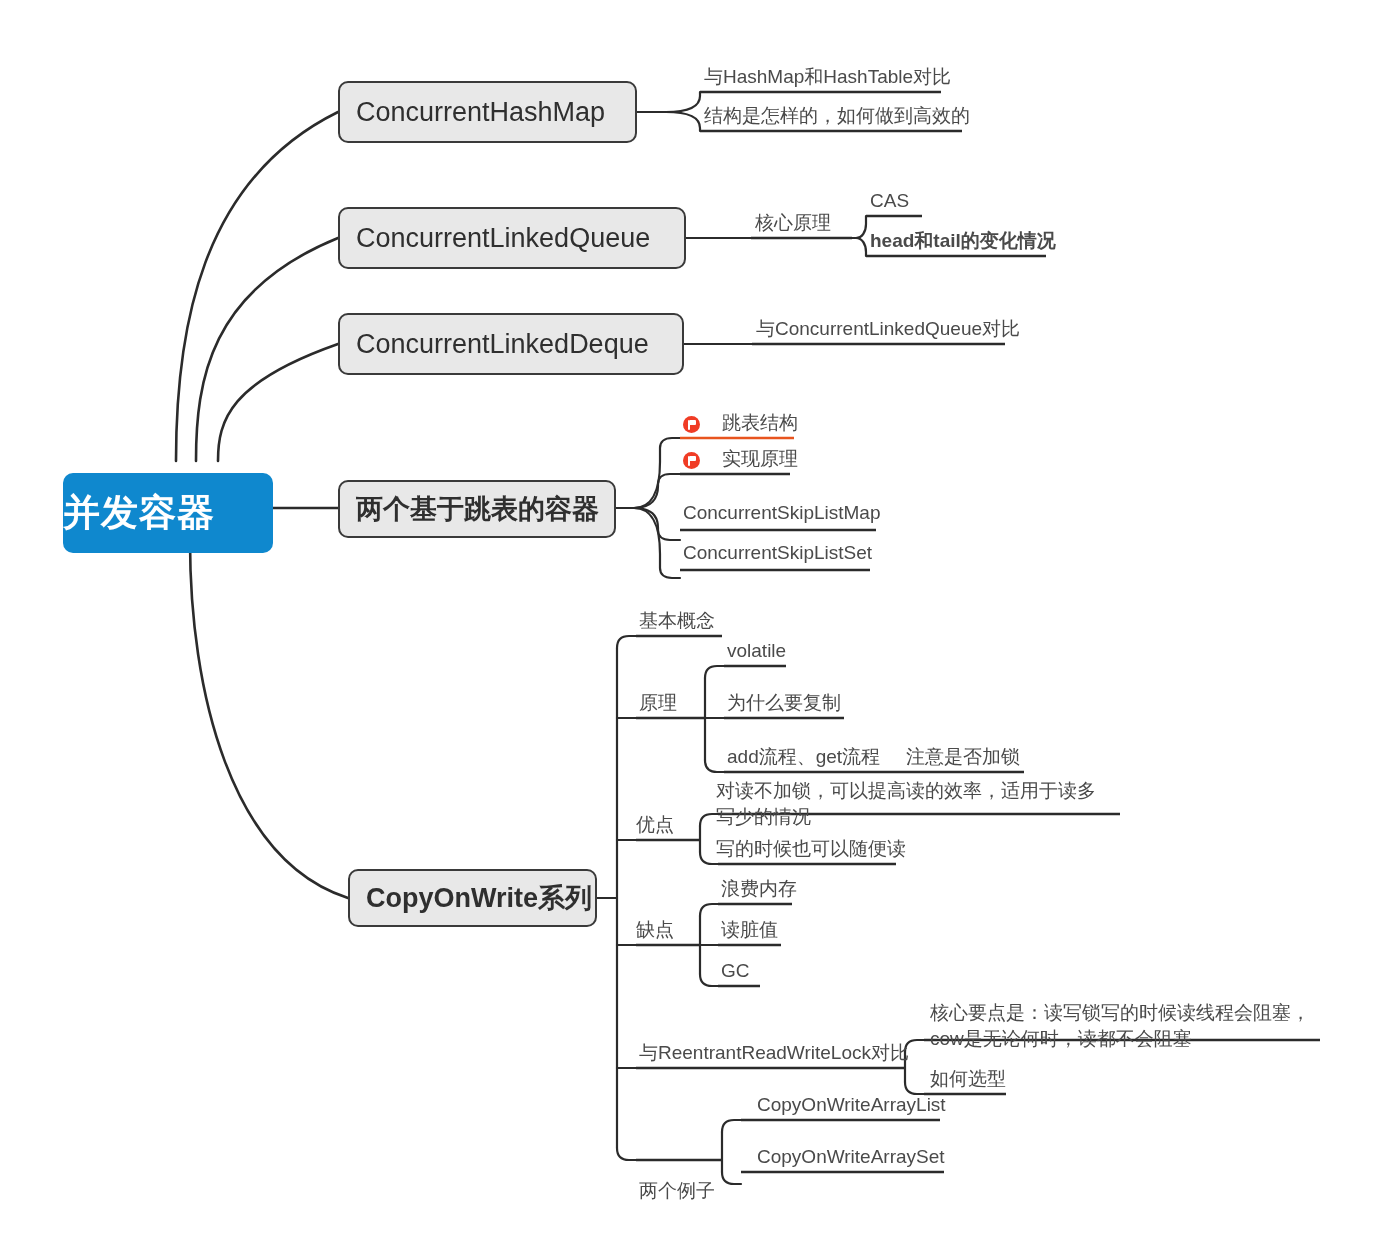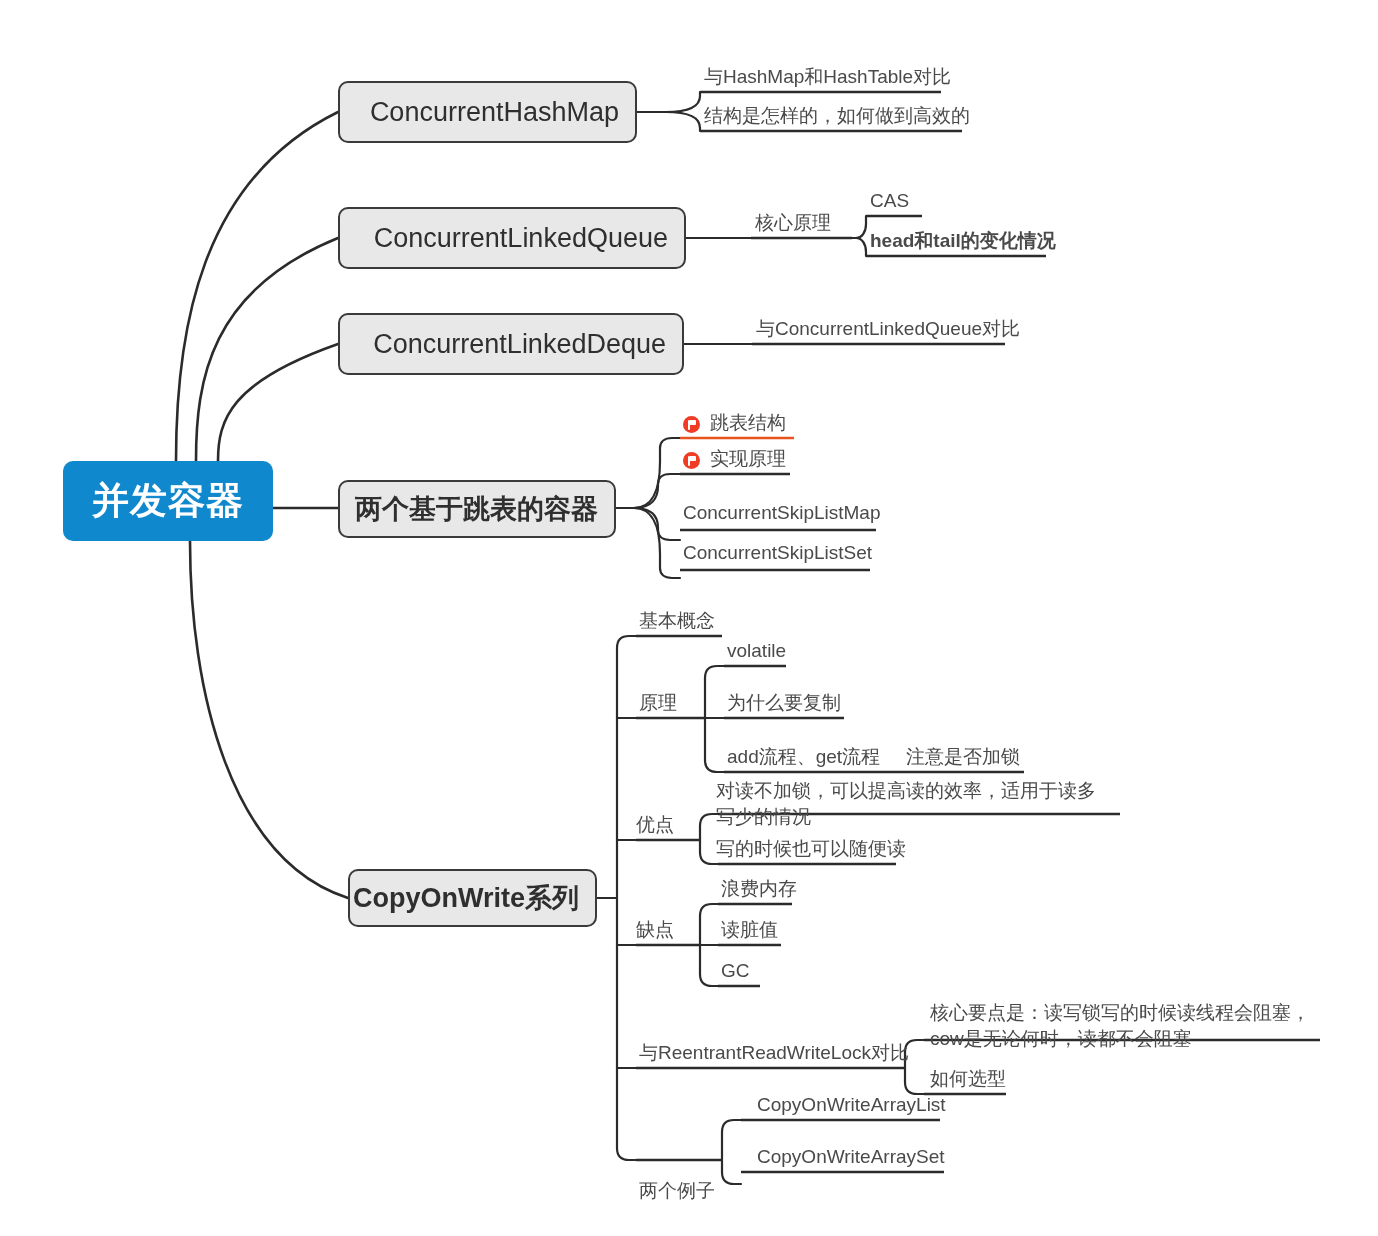--- a/index.html
+++ b/index.html
@@ -29,52 +29,53 @@
   }
 
   
   .root{
     background:#0f88ce;
     border-radius:10px;
     color:#ffffff;
     font-size:37px;
     font-weight:bold;
     letter-spacing:1px;
-    justify-content:center;
+    justify-content:flex-start;
     text-shadow:0 0 1px rgba(255,255,255,.25);
+    margin-top:12px;
   }
 
   
   .branch{
     background:#e8e8e8;
     border:2.5px solid #3a3a3a;
     border-radius:10px;
     color:#2f2f2f;
     font-size:27px;
-    justify-content:flex-end;
+    justify-content:flex-start;
     padding:16px 16px;
   }
   .branch.bold{font-weight:bold;}
 
   
   .leaf{
     color:#4a4a4a;
     font-size:19px;
     line-height:26px;
     align-items:flex-end;
     padding-bottom:2px;
   }
   .leaf.multi{
     white-space:normal;
     align-items:flex-start;
     line-height:26px;
   }
   .leaf .txt{display:inline-block;}
 
-  .leaf.withicon{gap:10px;}
+  .leaf.withicon{gap:22px;}
   .flag-icon{
     display:inline-block;
     width:17px;height:17px;
     border-radius:50%;
     background:#f03c25;
     position:relative;
     flex:0 0 auto;
     margin-bottom:3px;
   }
   .flag-icon::before{

